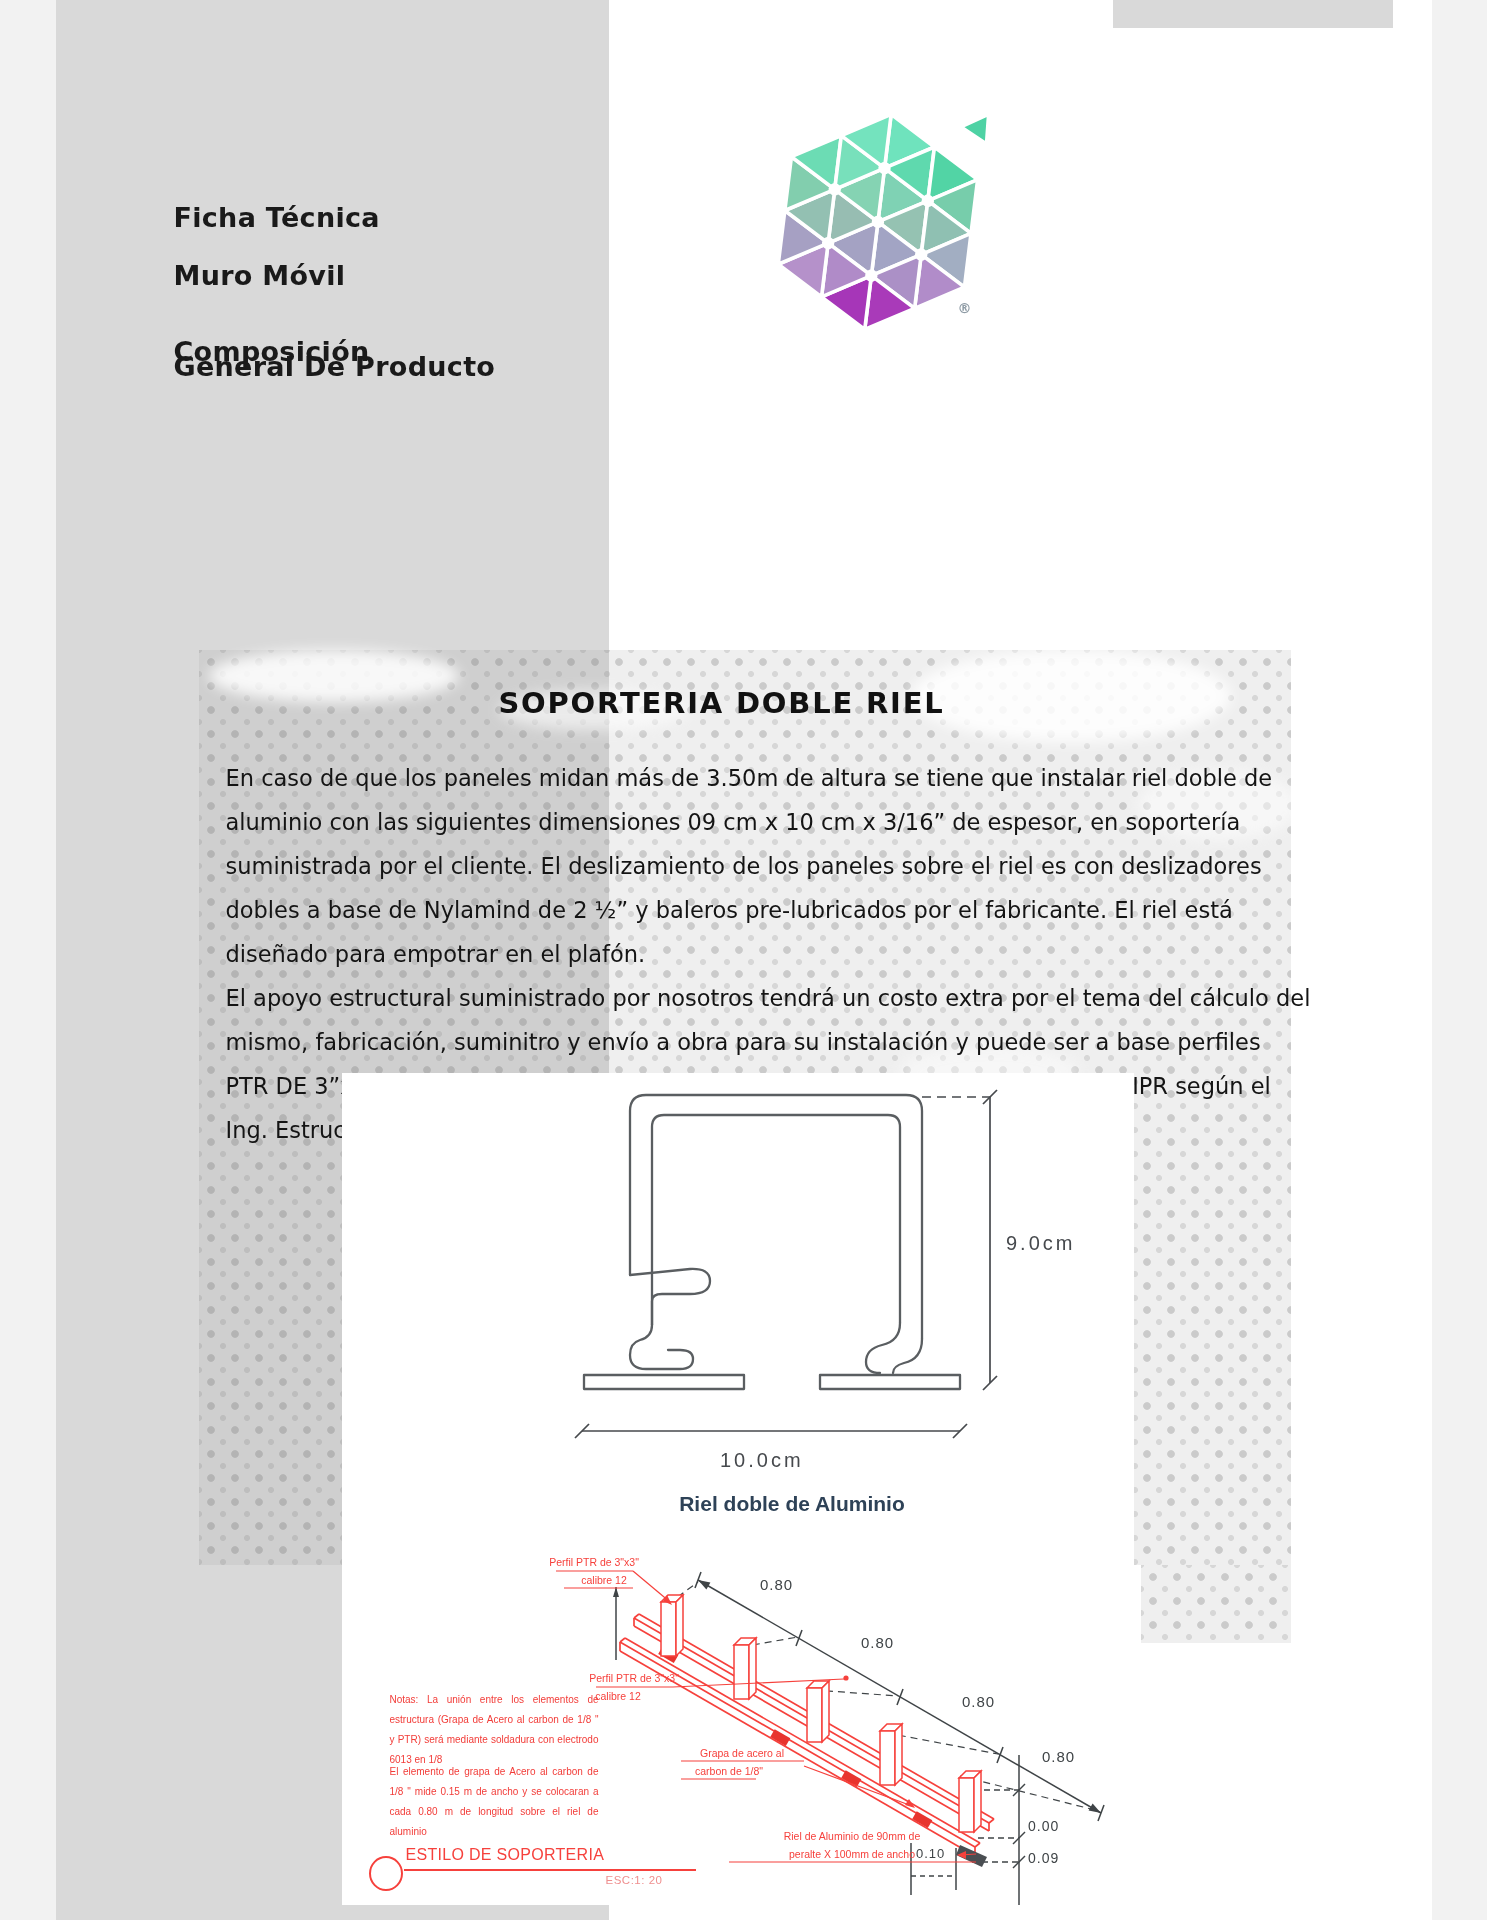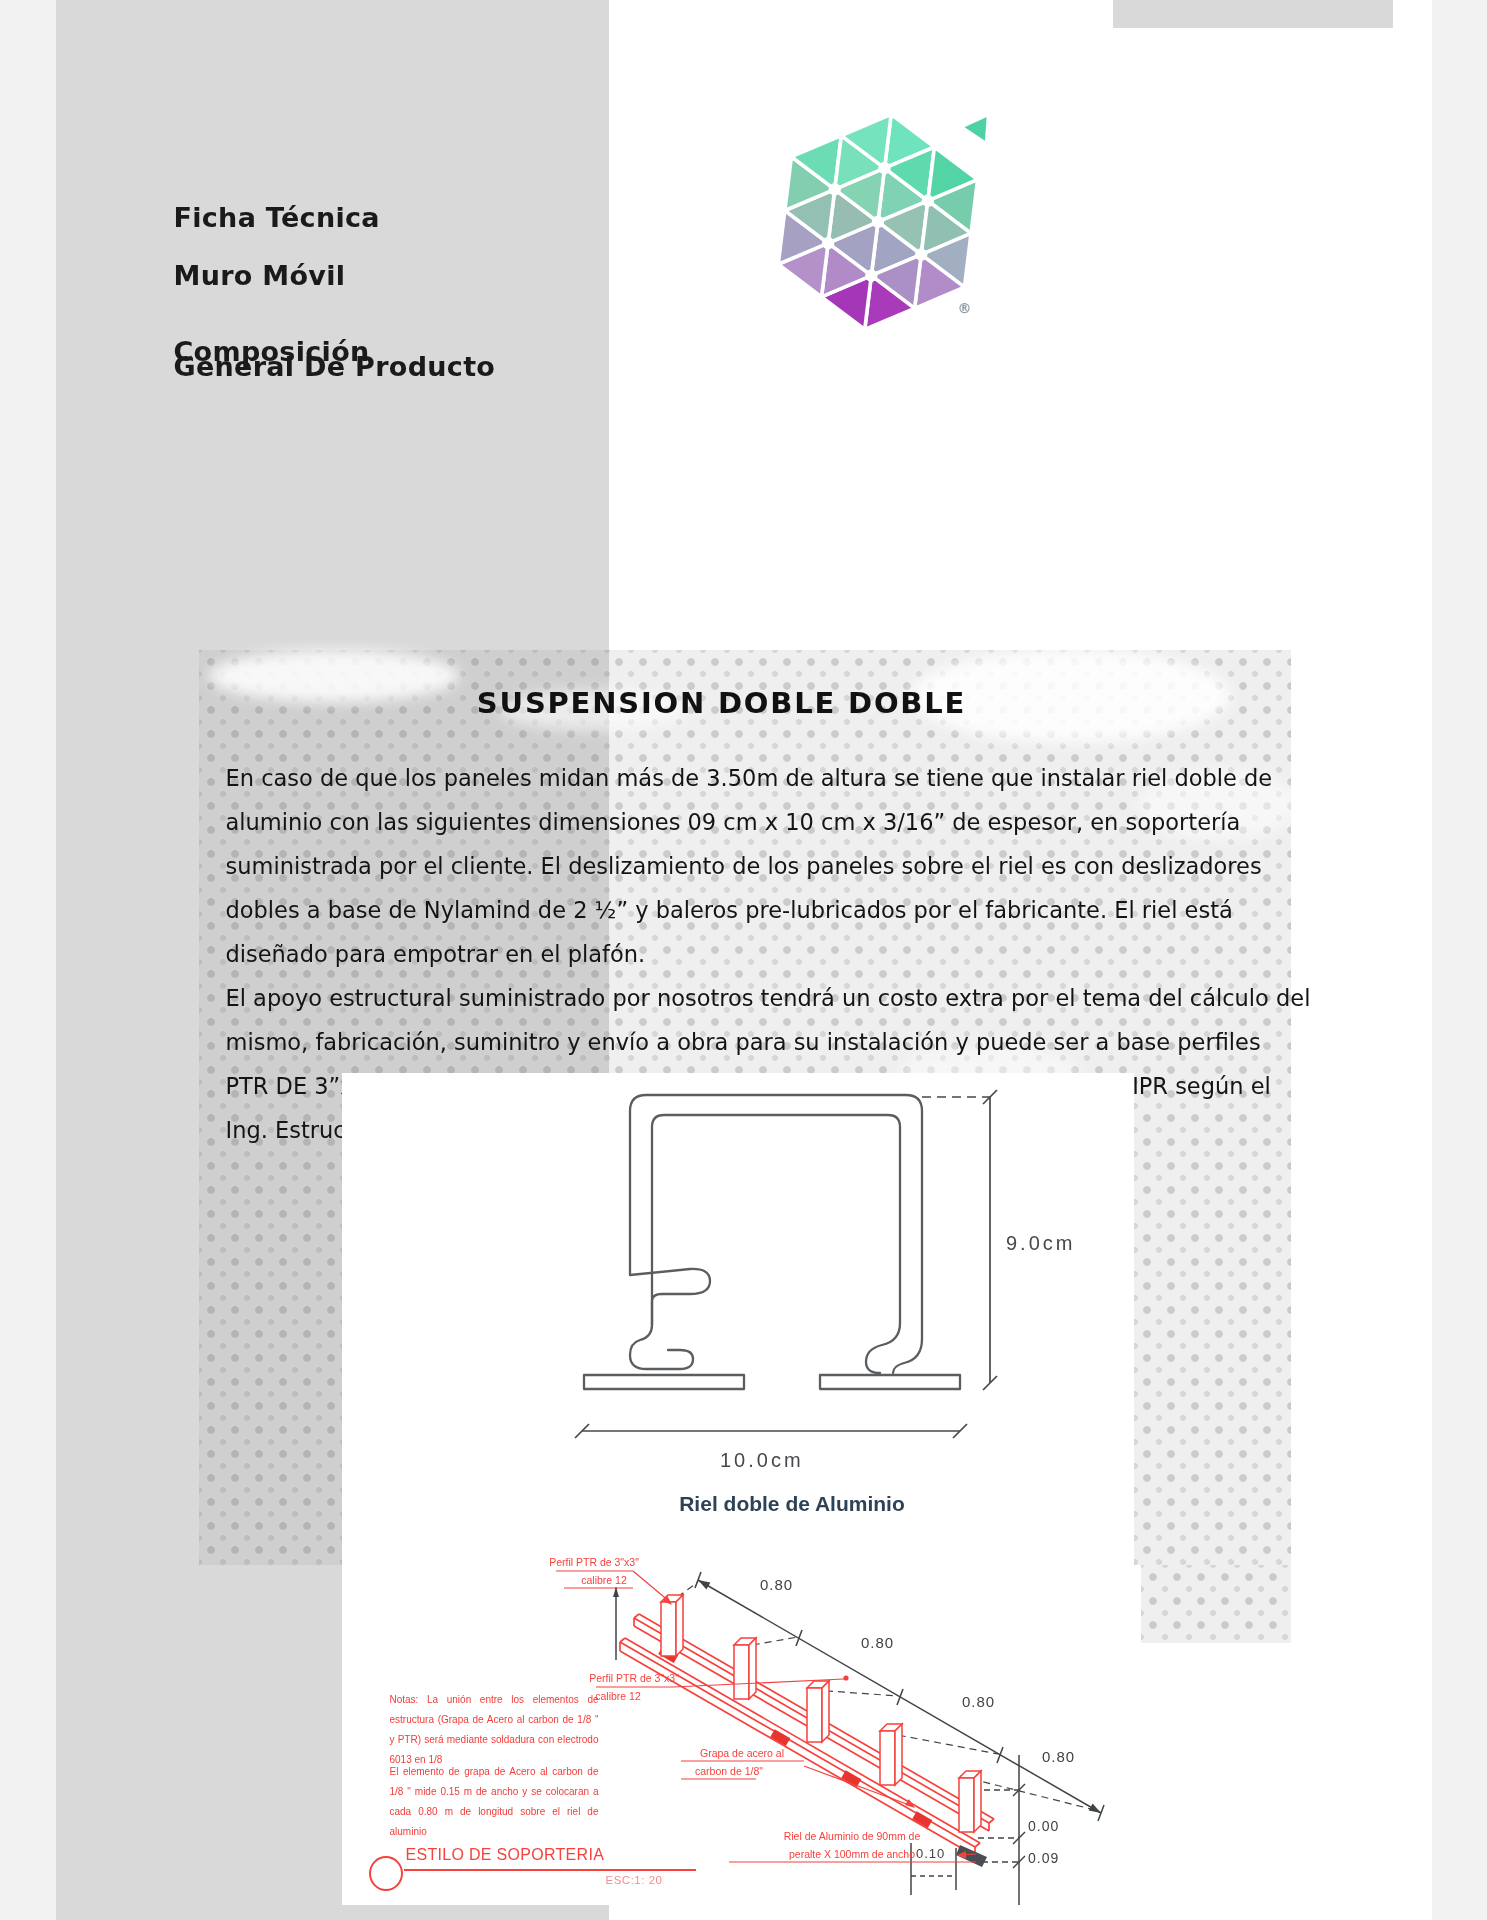--- a/index.html
+++ b/index.html
@@ -117,21 +117,21 @@
         <circle cx="208.9" cy="122" r="3.5"></circle>
       <circle cx="163.5" cy="200.8" r="3.5"></circle>
         <circle cx="72.6" cy="200.8" r="3.5"></circle>
       <circle cx="27.1" cy="122" r="3.5"></circle>
         <circle cx="72.6" cy="43.3" r="3.5"></circle>
     </g>
     <polygon points="199,30 225,18 223,46" fill="#4ed2a4" stroke="#ffffff" stroke-width="3"></polygon>
   </svg>
   <div class="abs reg">®</div>
 
-  <div class="abs heading">SUSPENSION DOBLE DOBLE</div>
+  <div class="abs heading">SOPORTERIA DOBLE RIEL</div>
   <div class="abs bodytext">
     <p>En caso de que los paneles midan más de 3.50m de altura se tiene que instalar riel doble de aluminio con las siguientes dimensiones  09 cm x 10 cm x 3/16” de espesor, en soportería suministrada por el cliente. El deslizamiento de los paneles sobre el riel es con deslizadores dobles a base de Nylamind de 2 ½” y baleros pre-lubricados por el fabricante. El riel está diseñado para empotrar en el plafón.</p>
     <p>El apoyo estructural suministrado por nosotros tendrá un costo extra por el tema del cálculo del mismo, fabricación, suminitro y envío a obra para su instalación y puede ser a  base perfiles PTR DE 3”x3” en Cal. 11 ó Cal. 12 si se puede anclar a la losa ó a base de vigas IPR según el Ing. Estructurista.</p>
   </div>
 
   <div class="abs rail-panel"></div>
   <svg class="abs" style="left:286px;top:1073px;" width="792" height="492" viewBox="0 0 792 492">
     <g fill="none" stroke="#5a5e61" stroke-width="2.3" stroke-linecap="round" stroke-linejoin="round">
 
       <path d="M288,202 V38 Q288,22 304,22 H564 Q580,22 580,38 V266"></path>

